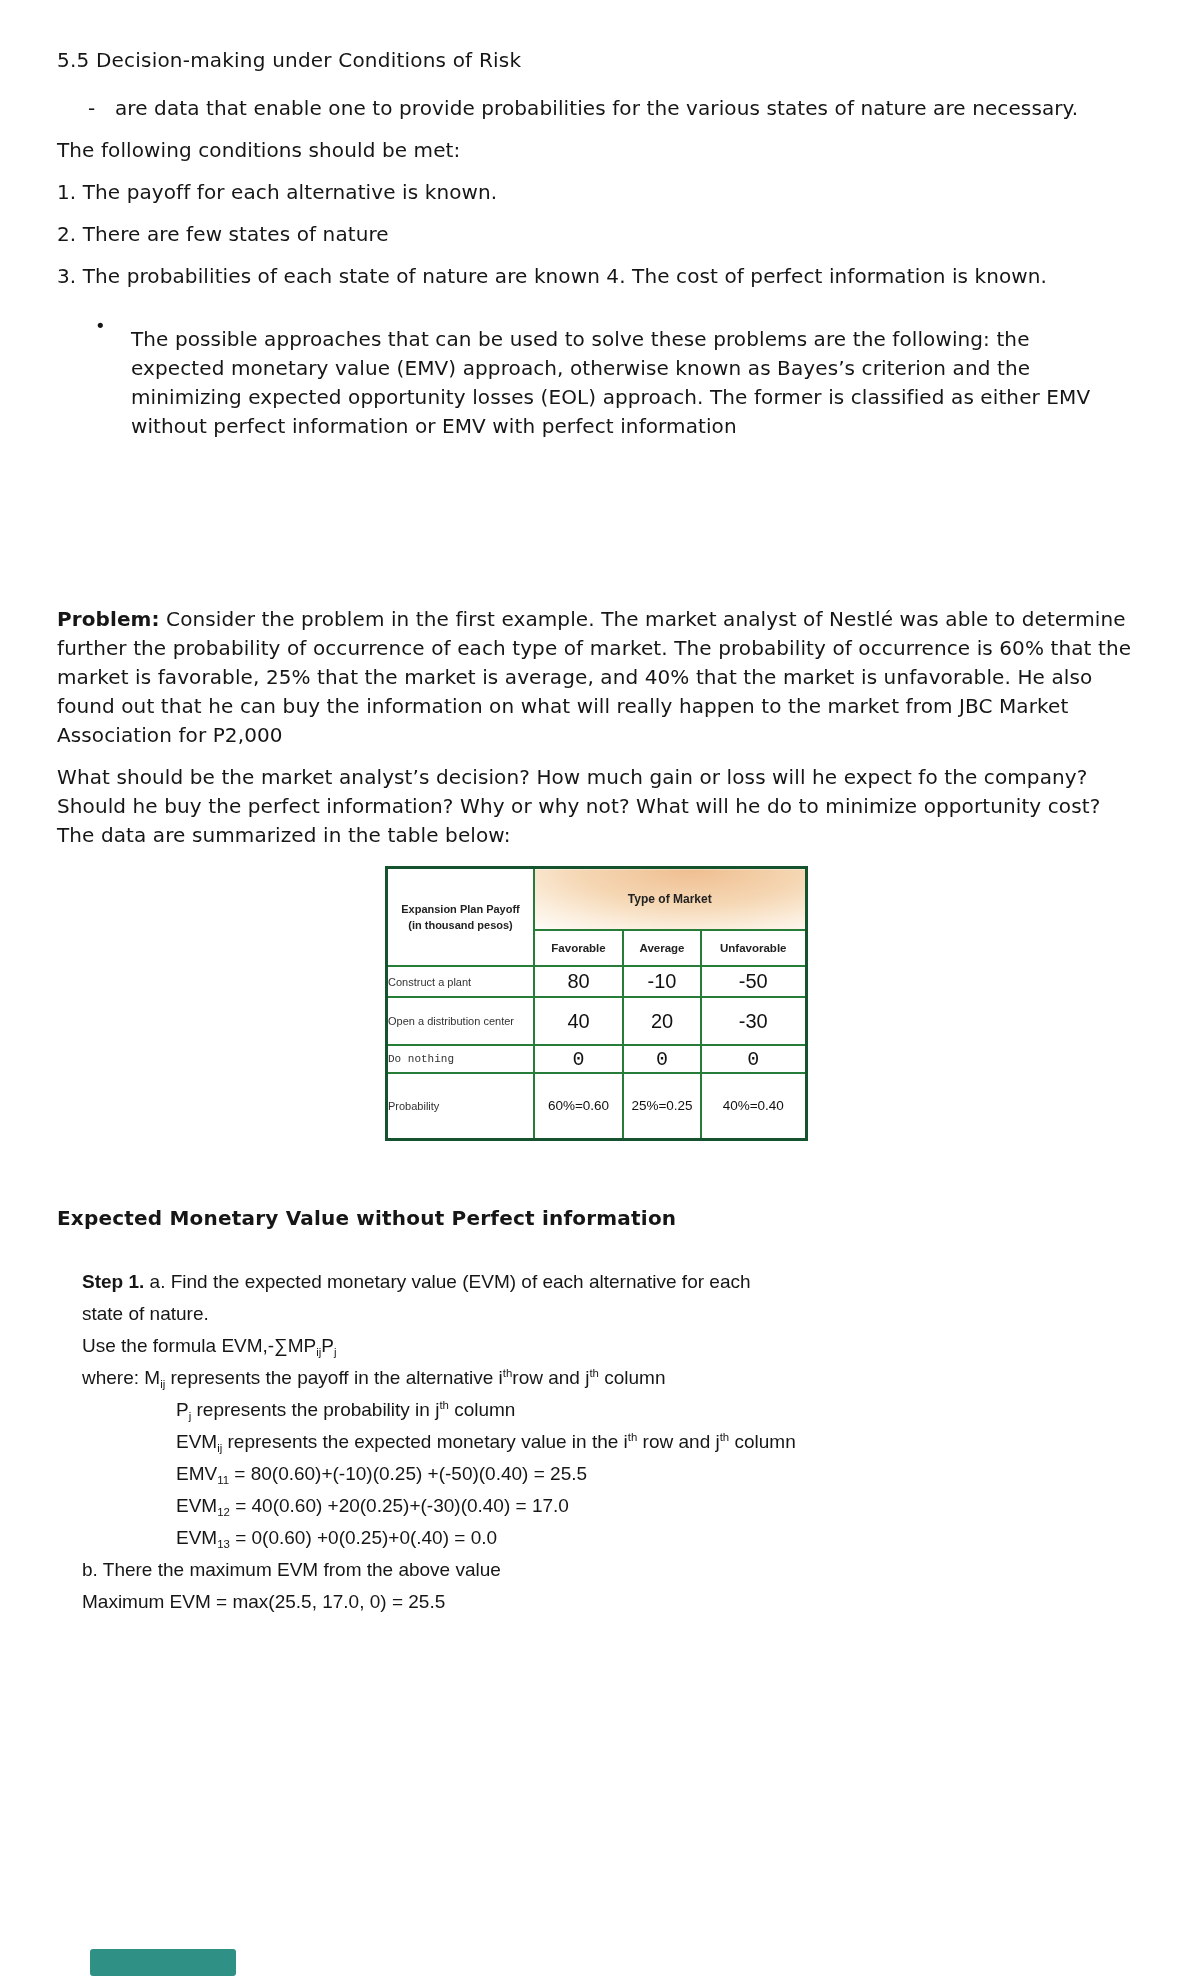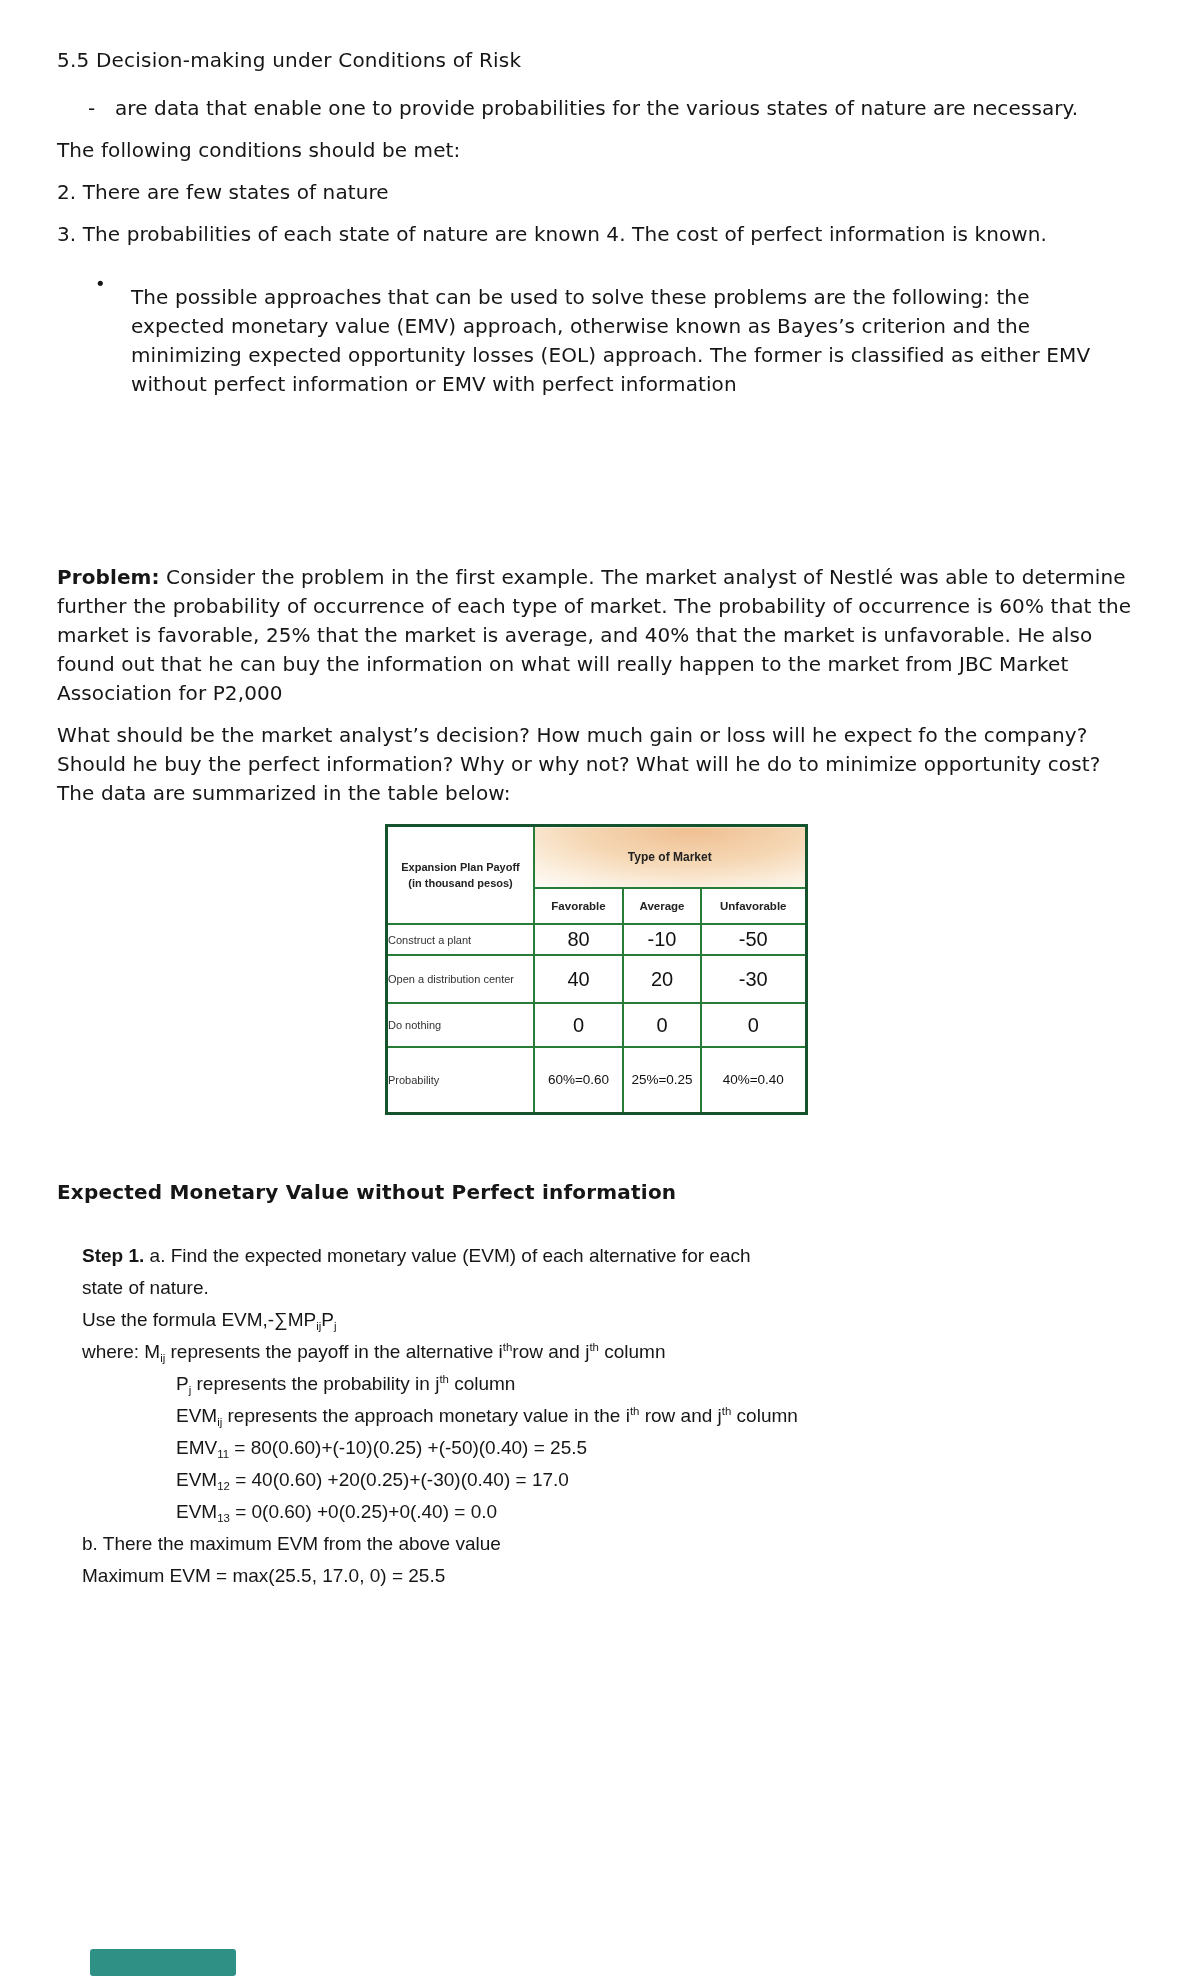--- a/index.html
+++ b/index.html
@@ -31,21 +31,21 @@
   .span-head{
     height:60px;text-align:center;font-size:12px;font-weight:bold;color:#222;
     background:radial-gradient(120% 170% at 58% 0%, #efbe90 0%, #f5d7b4 35%, #fbeedd 58%, #ffffff 80%);
   }
   .col-head{height:34px;text-align:center;font-size:11.5px;font-weight:bold;color:#222;}
   td.row-label{font-size:11px;font-weight:normal;color:#333;padding-left:9px;text-align:left;}
   td.cell-value{font-size:20px;text-align:center;color:#111;border-radius:16px;}
   td.cell-value.prob{font-size:13.5px;}
   tbody tr:nth-child(1){height:31px;}
   tbody tr:nth-child(2){height:48px;padding-left:48px;}
-  tbody tr:nth-child(3){height:44px;}
+  tbody tr:nth-child(3){height:28px;font-family:Liberation Mono, monospace;}
   tbody tr:nth-child(4){height:66px;}
   col.c1{width:145px;}col.c2{width:89px;}col.c3{width:78px;}col.c4{width:105px;}
   
   h2.section-title{font-size:20px;line-height:27px;font-weight:bold;margin:64px 0 34px 0;letter-spacing:.2px;}
   .emv{margin-left:25px;font-family:"Liberation Sans","DejaVu Sans",sans-serif;font-size:19px;line-height:32px;color:#161616;max-width:760px;}
   .emv-line{white-space:normal;}
   .emv-line.ind{padding-left:94px;}
   .emv b{font-weight:bold;}
   .emv sub{font-size:60%;vertical-align:baseline;position:relative;bottom:-4px;line-height:0;}
   .emv sup{font-size:60%;vertical-align:baseline;position:relative;top:-7px;line-height:0;}
@@ -58,20 +58,21 @@
 <div class="page">
 
   <h1 class="doc-title">5.5 Decision-making under Conditions of Risk</h1>
 
   <div class="dash-item">
     <span class="marker">-</span>
     <p>are data that enable one to provide probabilities for the various states of nature are necessary.</p>
   </div>
 
   <p class="body">The following conditions should be met:</p>
+  <p class="body">1. The payoff for each alternative is known.</p>
   <p class="body">2. There are few states of nature</p>
   <p class="body cond3">3. The probabilities of each state of nature are known 4. The cost of perfect information is known.</p>
 
   <div class="bullet-item">
     <span class="marker">•</span>
     <p>The possible approaches that can be used to solve these problems are the following: the expected monetary value (EMV) approach, otherwise known as Bayes’s criterion and the minimizing expected opportunity losses (EOL) approach. The former is classified as either EMV without perfect information or EMV with perfect information</p>
   </div>
 
   <p class="body problem"><b>Problem:</b><span> Consider the problem in the first example. The market analyst of Nestlé was able to determine further the probability of occurrence of each type of market. The probability of occurrence is 60% that the market is favorable, 25% that the market is average, and 40% that the market is unfavorable. He also found out that he can buy the information on what will really happen to the market from JBC Market Association for P2,000</span></p>
 
@@ -127,21 +128,21 @@
   </table>
 
   <h2 class="section-title">Expected Monetary Value without Perfect information</h2>
 
   <div class="emv">
       <div class="emv-line"><b>Step 1.</b><span> a. Find the expected monetary value (EVM) of each alternative for each</span></div>
       <div class="emv-line"><span>state of nature.</span></div>
       <div class="emv-line"><span>Use the formula EVM,-∑MP</span><sub>ij</sub><span>P</span><sub>j</sub></div>
       <div class="emv-line"><span>where: M</span><sub>ij</sub><span> represents the payoff in the alternative i</span><sup>th</sup><span>row and j</span><sup>th</sup><span> column</span></div>
       <div class="emv-line ind"><span>P</span><sub>j</sub><span> represents the probability in j</span><sup>th</sup><span> column</span></div>
-      <div class="emv-line ind"><span>EVM</span><sub>ij</sub><span> represents the approach monetary value in the i</span><sup>th</sup><span> row and j</span><sup>th</sup><span> column</span></div>
+      <div class="emv-line ind"><span>EVM</span><sub>ij</sub><span> represents the expected monetary value in the i</span><sup>th</sup><span> row and j</span><sup>th</sup><span> column</span></div>
       <div class="emv-line ind"><span>EMV</span><sub>11</sub><span> = 80(0.60)+(-10)(0.25) +(-50)(0.40) = 25.5</span></div>
       <div class="emv-line ind"><span>EVM</span><sub>12</sub><span> = 40(0.60) +20(0.25)+(-30)(0.40) = 17.0</span></div>
       <div class="emv-line ind"><span>EVM</span><sub>13</sub><span> = 0(0.60) +0(0.25)+0(.40) = 0.0</span></div>
       <div class="emv-line"><span>b. There the maximum EVM from the above value</span></div>
       <div class="emv-line"><span>Maximum EVM = max(25.5, 17.0, 0) = 25.5</span></div>
     </div>
 
 </div>
 
 <div class="footer-bar" style="background: rgb(47, 145, 134);"></div>

